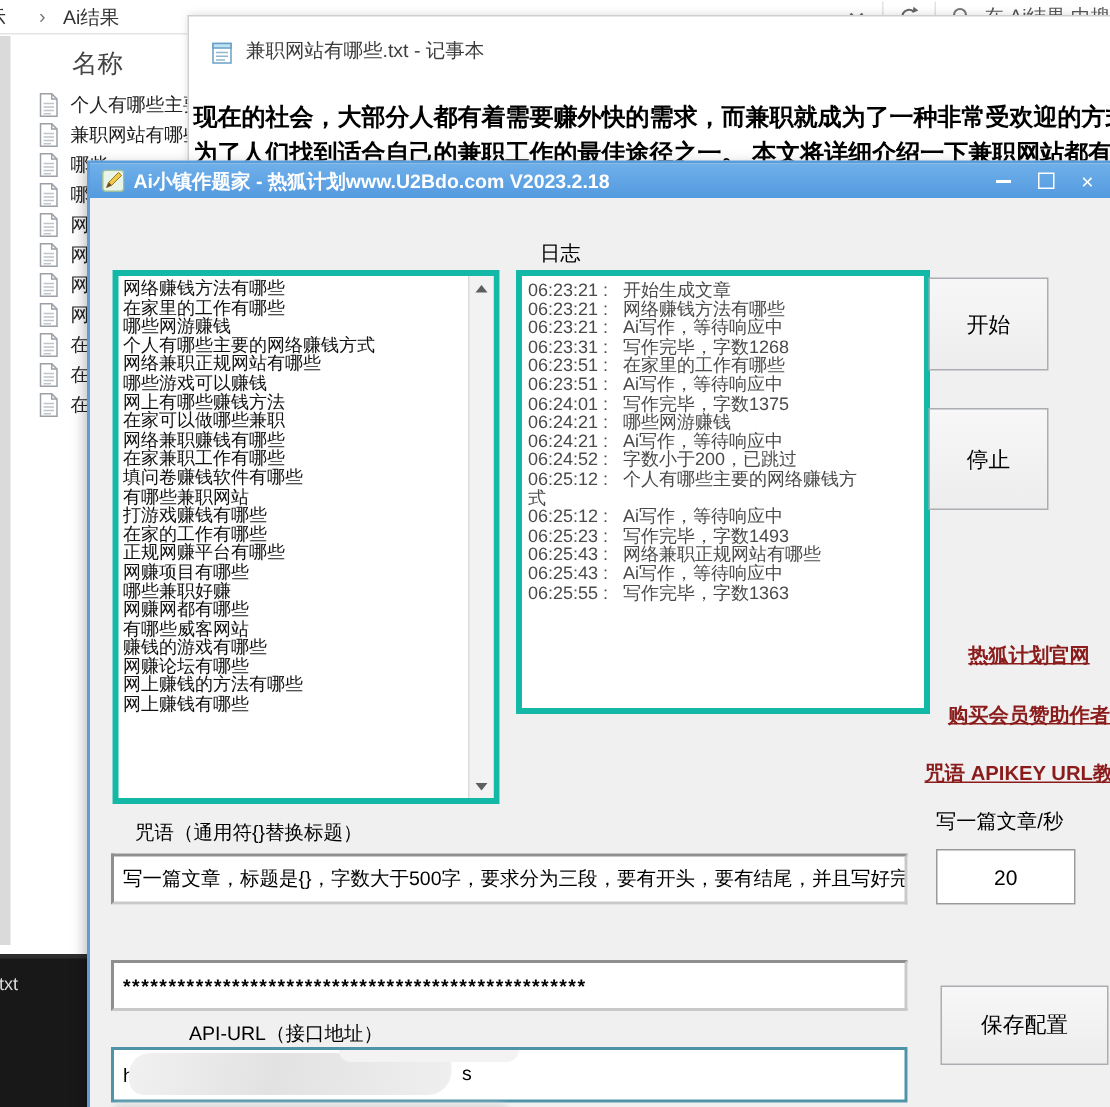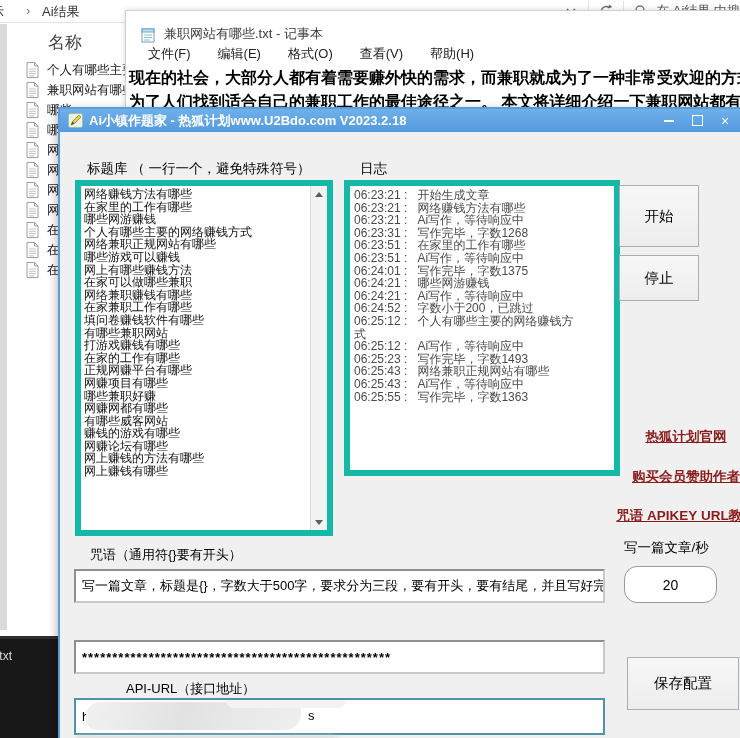--- a/index.html
+++ b/index.html
@@ -38,21 +38,21 @@
   .app{position:absolute;left:58px;top:107px;width:682px;height:631px;background:#f0f0f0;z-index:10;
        border:2px solid #5b9ddb;box-sizing:content-box;box-shadow:-2px 2px 8px rgba(0,0,0,.25);}
   .app-titlebar{position:absolute;left:0;top:0;width:100%;height:23px;
        background:linear-gradient(#6fb0ea,#549adf);display:flex;align-items:center;}
   .app-title{margin-left:6px;font-size:13px;font-weight:700;color:#fff;white-space:nowrap;}
   .app-ctrls{position:absolute;right:8px;top:0;height:23px;display:flex;align-items:center;gap:10px;}
   .ctrl{width:18px;height:18px;display:flex;align-items:center;justify-content:center;color:#fff;font-size:14px;}
   .ctrl .sq{width:9px;height:9px;border:1.5px solid #fff;display:inline-block;}
   .ctrl .mn{width:10px;height:2px;background:#fff;display:inline-block;}
   .app-label{position:absolute;font-size:13.5px;color:#000;white-space:nowrap;}
-  .listbox{position:absolute;background:#fff;border:6px solid #14b8a6;box-sizing:border-box;}
+  .listbox{position:absolute;background:#fff;border:4px solid #14b8a6;box-sizing:border-box;}
   .titles-text{position:absolute;left:3px;top:2px;right:20px;bottom:2px;overflow:hidden;
        font-size:12px;line-height:12.6px;white-space:pre;color:#111;}
   .log-text{position:absolute;left:4px;top:3px;right:4px;bottom:3px;overflow:hidden;
        font-size:12px;line-height:12.6px;white-space:pre-wrap;color:#4a4a4a;}
   .vscroll{position:absolute;right:0;top:0;width:16px;height:100%;background:#f2f2f2;border-left:1px solid #dcdcdc;}
   .sb-btn{position:absolute;left:0;width:16px;height:16px;display:flex;align-items:center;justify-content:center;}
   .tri-up{width:0;height:0;border-left:4px solid transparent;border-right:4px solid transparent;border-bottom:5px solid #5e5e5e;}
   .tri-dn{width:0;height:0;border-left:4px solid transparent;border-right:4px solid transparent;border-top:5px solid #5e5e5e;}
   .btn{position:absolute;background:linear-gradient(#f7f7f7,#ededed);border:1px solid #aaadb2;
        font-size:14.5px;color:#000;display:flex;align-items:center;justify-content:center;
@@ -230,27 +230,20 @@
         <svg width="16" height="16" viewBox="0 0 16 16">
           <rect x="2" y="2" width="12" height="13" fill="#fff" stroke="#6aa0c8"></rect>
           <rect x="2" y="2" width="12" height="3" fill="#bfe3f2" stroke="#6aa0c8"></rect>
           <line x1="4" y1="8" x2="12" y2="8" stroke="#8fb6cc"></line>
           <line x1="4" y1="10.5" x2="12" y2="10.5" stroke="#8fb6cc"></line>
           <line x1="4" y1="13" x2="10" y2="13" stroke="#8fb6cc"></line>
         </svg>
       </span>
       <span class="np-title-text">兼职网站有哪些.txt - 记事本</span>
     </div>
-    <div class="np-menu">
-      <span>文件(F)</span>
-      <span>编辑(E)</span>
-      <span>格式(O)</span>
-      <span>查看(V)</span>
-      <span>帮助(H)</span>
-    </div>
     <div class="np-body">
       <span class="np-line" style="top:2px;">现在的社会，大部分人都有着需要赚外快的需求，而兼职就成为了一种非常受欢迎的方式</span>
       <span class="np-line" style="top:26px;">为了人们找到适合自己的兼职工作的最佳途径之一。 本文将详细介绍一下兼职网站都有哪</span>
     </div>
   </div>
 
   <div class="app">
     <div class="app-titlebar">
       <span class="np-icon" style="margin-left:8px;">
         <svg width="15" height="15" viewBox="0 0 15 15">
@@ -264,21 +257,20 @@
         <span class="ctrl">
             <span class="mn"></span>
           </span>
         <span class="ctrl">
             <span class="sq"></span>
           </span>
         <span class="ctrl">×</span>
       </div>
     </div>
 
-    <div class="app-label" style="left:27px;top:51px;">标题库 （ 一行一个，避免特殊符号）</div>
     <div class="listbox" style="left:15px;top:71px;width:258px;height:356px;">
       <div class="titles-text">网络赚钱方法有哪些
 在家里的工作有哪些
 哪些网游赚钱
 个人有哪些主要的网络赚钱方式
 网络兼职正规网站有哪些
 哪些游戏可以赚钱
 网上有哪些赚钱方法
 在家可以做哪些兼职
 网络兼职赚钱有哪些
@@ -321,32 +313,32 @@
 06:25:12 :   个人有哪些主要的网络赚钱方
 式
 06:25:12 :   Ai写作，等待响应中
 06:25:23 :   写作完毕，字数1493
 06:25:43 :   网络兼职正规网站有哪些
 06:25:43 :   Ai写作，等待响应中
 06:25:55 :   写作完毕，字数1363</div>
     </div>
 
     <button class="btn" style="left:559px;top:76px;width:80px;height:62px;">开始</button>
-    <button class="btn" style="left:559px;top:146px;width:80px;height:46px;">停止</button>
+    <button class="btn" style="left:559px;top:163px;width:80px;height:68px;">停止</button>
 
     <a class="applink" style="top:319px;">热狐计划官网</a>
     <a class="applink" style="top:359px;">购买会员赞助作者</a>
     <a class="applink" style="top:398px;">咒语 APIKEY URL教程</a>
 
     <div class="app-label" style="left:564px;top:430px;">写一篇文章/秒</div>
-    <div class="input interval" style="left:564px;top:457px;width:93px;height:37px;border-radius:13px;">
+    <div class="input interval" style="left:564px;top:457px;width:93px;height:37px;">
       <span>20</span>
     </div>
 
-    <div class="app-label" style="left:30px;top:437px;font-size:13px;">咒语（通用符{}要有开头）</div>
+    <div class="app-label" style="left:30px;top:437px;font-size:13px;">咒语（通用符{}替换标题）</div>
     <div class="input prompt-input" style="left:14px;top:460px;width:531px;height:34px;">
       <span class="inner-text">写一篇文章，标题是{}，字数大于500字，要求分为三段，要有开头，要有结尾，并且写好完整的</span>
     </div>
 
     <div class="input key-input" style="left:14px;top:531px;width:531px;height:34px;">
       <span class="inner-text stars">***************************************************</span>
     </div>
 
     <div class="app-label" style="left:30px;top:571px;font-size:13px;margin-left:36px;">API-URL（接口地址）</div>
     <div class="input url-input" style="left:14px;top:589px;width:531px;height:37px;">

